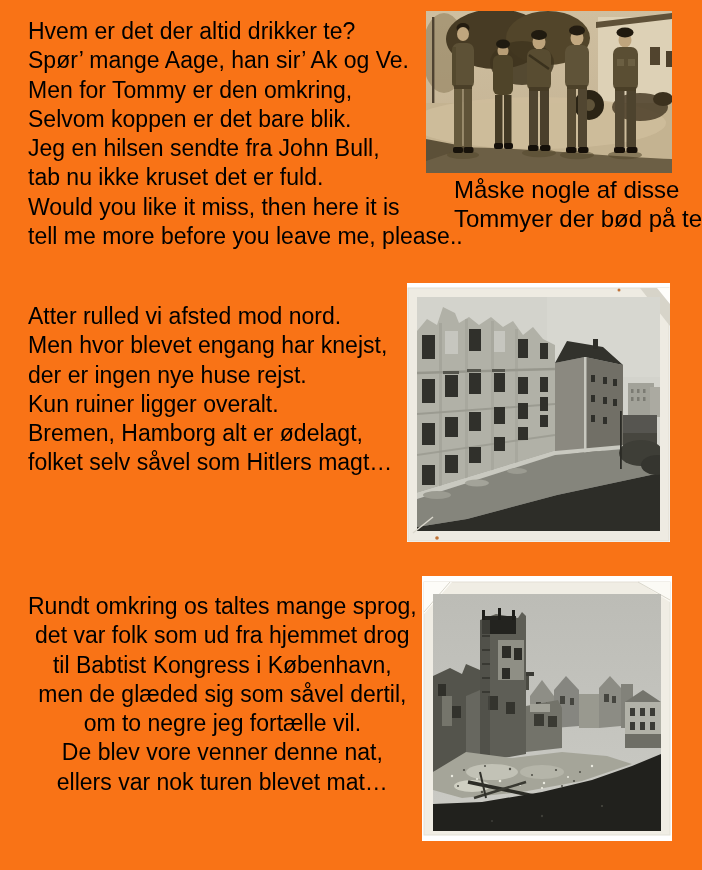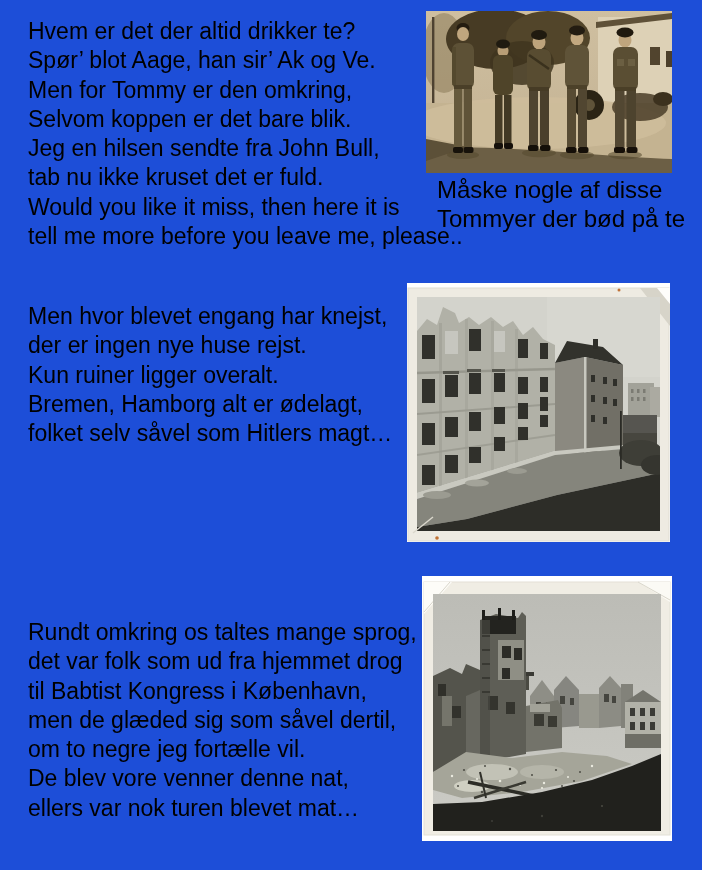--- a/index.html
+++ b/index.html
@@ -1,33 +1,33 @@
 <!DOCTYPE html>
 <html><head>
 <meta charset="utf-8">
 <style>
   html,body{margin:0;padding:0;background:#ffffff;}
   .page{
-    position:relative;width:702px;height:870px;background:#1d4ed8;overflow:hidden;
+    position:relative;width:702px;height:870px;background:#f97316;overflow:hidden;
     font-family:"Liberation Sans",sans-serif;color:#000;
   }
   .stanza{position:absolute;left:28px;font-size:23px;line-height:29.3px;white-space:nowrap;}
   .stanza .line{height:29.3px;}
-  .caption{position:absolute;left:437px;top:176px;font-size:24px;line-height:28.5px;white-space:nowrap;}
+  .caption{position:absolute;left:454px;top:176px;font-size:24px;line-height:28.5px;white-space:nowrap;}
   figure{position:absolute;margin:0;padding:0;}
   figure svg{display:block;}
 </style>
 </head>
 <body>
 
 <main class="page">
 
   <section class="stanza" style="top:17px;">
     <div class="line">Hvem er det der altid drikker te?</div>
-    <div class="line">Spør’ blot Aage, han sir’ Ak og Ve.</div>
+    <div class="line">Spør’ mange Aage, han sir’ Ak og Ve.</div>
     <div class="line">Men for Tommy er den omkring,</div>
     <div class="line">Selvom koppen er det bare blik.</div>
     <div class="line">Jeg en hilsen sendte fra John Bull,</div>
     <div class="line">tab nu ikke kruset det er fuld.</div>
     <div class="line">Would you like it miss, then here it is</div>
     <div class="line">tell me more before you leave me, please..</div>
   </section>
 
   <figure style="left:426px;top:11px;width:246px;height:162px;">
     <svg viewBox="0 0 246 162" width="246" height="162">
@@ -126,20 +126,21 @@
       </g>
     </svg>
   </figure>
 
   <div class="caption">
     <div>Måske nogle af disse</div>
     <div>Tommyer der bød på te</div>
   </div>
 
   <section class="stanza" style="top:302px;">
+    <div class="line">Atter rulled vi afsted mod nord.</div>
     <div class="line">Men hvor blevet engang har knejst,</div>
     <div class="line">der er ingen nye huse rejst.</div>
     <div class="line">Kun ruiner ligger overalt.</div>
     <div class="line">Bremen, Hamborg alt er ødelagt,</div>
     <div class="line">folket selv såvel som Hitlers magt…</div>
   </section>
 
   <figure style="left:407px;top:283px;width:263px;height:259px;">
     <svg viewBox="0 0 263 259" width="263" height="259">
       <rect width="263" height="259" fill="#ffffff"></rect>
@@ -233,21 +234,21 @@
         <ellipse cx="30" cy="212" rx="14" ry="4" fill="#9b9b91"></ellipse>
         <ellipse cx="70" cy="200" rx="12" ry="3.5" fill="#a3a399"></ellipse>
         <ellipse cx="110" cy="188" rx="10" ry="3" fill="#9b9b91"></ellipse>
       </g>
       <path d="M6,250 L26,234" stroke="#dbd8cd" stroke-width="1.5"></path>
       <circle cx="212" cy="7" r="1.5" fill="#c07236"></circle>
       <circle cx="30" cy="255" r="1.8" fill="#c07236"></circle>
     </svg>
   </figure>
 
-  <section class="stanza" style="top:618px;">
+  <section class="stanza" style="top:592px;text-align:center;">
     <div class="line">Rundt omkring os taltes mange sprog,</div>
     <div class="line">det var folk som ud fra hjemmet drog</div>
     <div class="line">til Babtist Kongress i København,</div>
     <div class="line">men de glæded sig som såvel dertil,</div>
     <div class="line">om to negre jeg fortælle vil.</div>
     <div class="line">De blev vore venner denne nat,</div>
     <div class="line">ellers var nok turen blevet mat…</div>
   </section>
 
   <figure style="left:422px;top:576px;width:250px;height:265px;">

